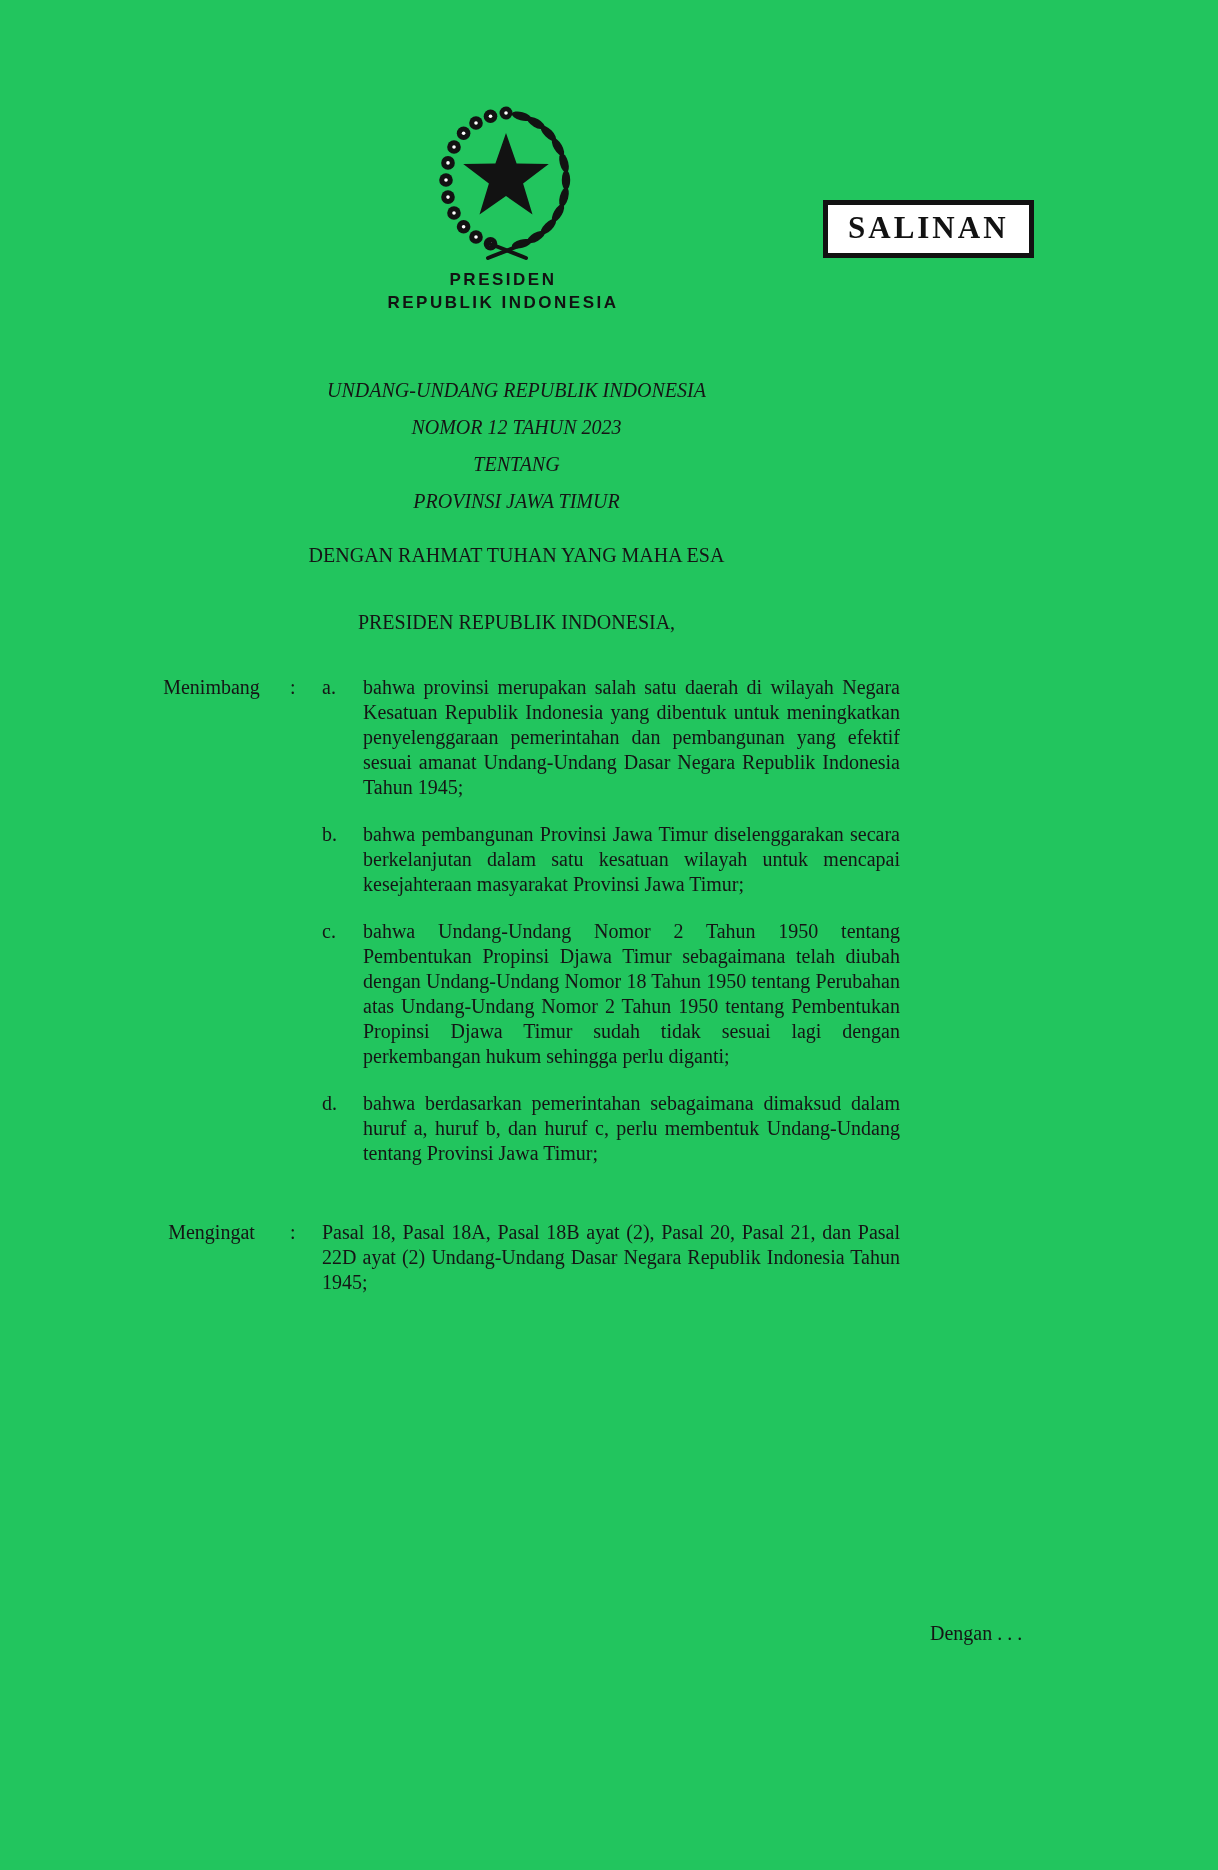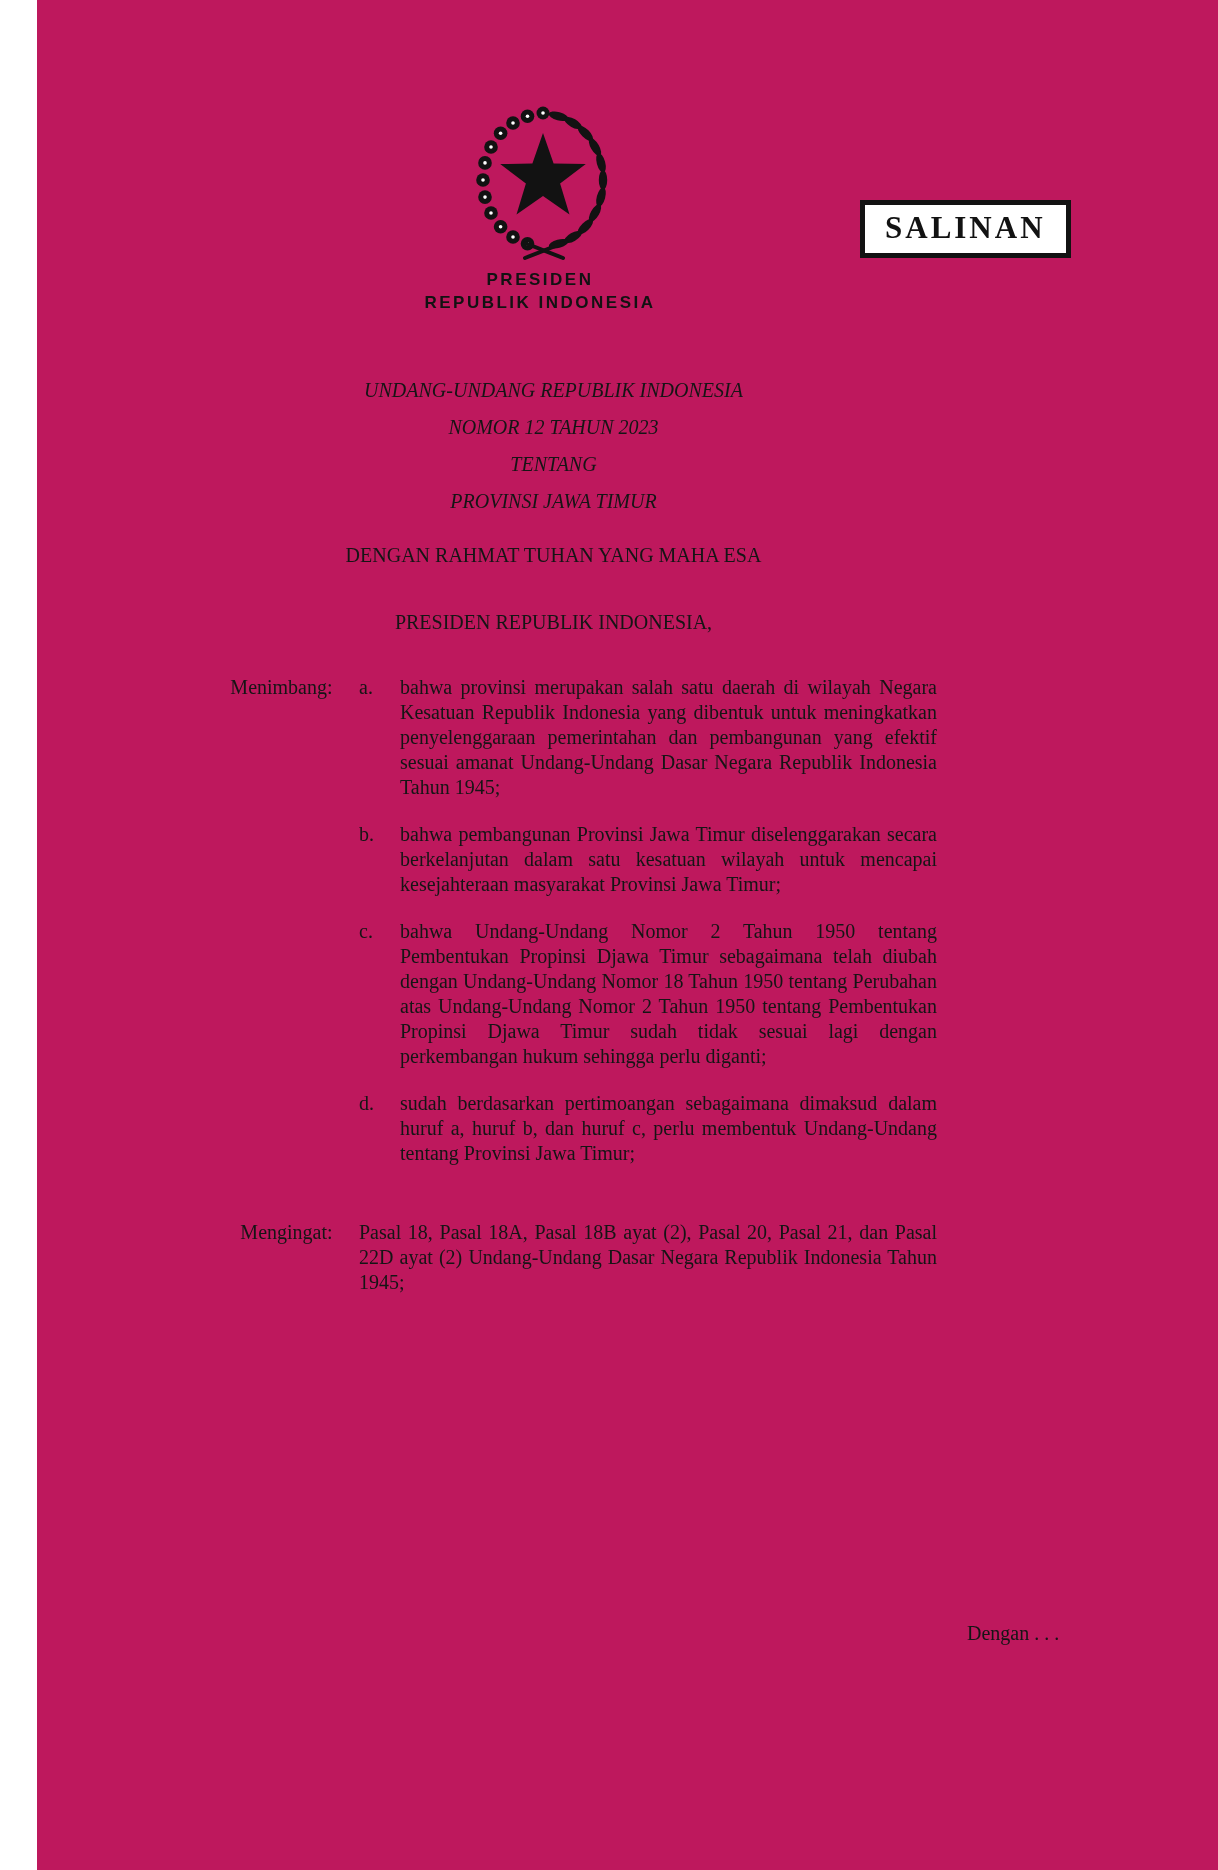--- a/index.html
+++ b/index.html
@@ -4,21 +4,21 @@
 <style>
   html, body { margin: 0; padding: 0; }
   body {
     width: 1218px; height: 1870px;
     background: #ffffff;
     font-family: "Liberation Serif", serif;
     color: #151515;
     position: relative;
     overflow: hidden;
   }
-  .page { position: absolute; inset: 0; background: #be185d; margin-left: 37px; }
+  .page { position: absolute; inset: 0; background: #22c55e; }
 
   
   .emblem {
     position: absolute; left: 430px; top: 100px;
     width: 152px; height: 162px;
   }
 
   
   .letterhead {
     position: absolute; left: 303px; top: 268px; width: 400px;
@@ -48,21 +48,21 @@
     position: absolute; left: 133px; top: 372px; width: 767px;
     font-size: 20px; line-height: 25px;
   }
   .title-block { text-align: center; line-height: 37px; font-style: italic; }
   .invocation { text-align: center; margin-top: 23px; }
   .authority { text-align: center; margin-top: 42px; }
 
   .clause { display: grid; grid-template-columns: 157px 32px 1fr; }
   .clause.considering { margin-top: 40px; }
   .clause.recalling { margin-top: 54px; }
-  .clause-label { text-align: right; }
+  .clause-label { text-align: center; }
   .clause-colon { text-align: left; }
   .clause-body { }
 
   .item { display: grid; grid-template-columns: 41px 1fr; }
   .item + .item { margin-top: 22px; }
   .item-letter { text-align: left; }
   .item-text { text-align: justify; }
   .recalling-text { text-align: justify; }
 
   .catchword {
@@ -171,21 +171,21 @@
         <div class="item">
           <div class="item-letter">b.</div>
           <div class="item-text">bahwa pembangunan Provinsi Jawa Timur diselenggarakan secara berkelanjutan dalam satu kesatuan wilayah untuk mencapai kesejahteraan masyarakat Provinsi Jawa Timur;</div>
         </div>
         <div class="item">
           <div class="item-letter">c.</div>
           <div class="item-text">bahwa Undang-Undang Nomor 2 Tahun 1950 tentang Pembentukan Propinsi Djawa Timur sebagaimana telah diubah dengan Undang-Undang Nomor 18 Tahun 1950 tentang Perubahan atas Undang-Undang Nomor 2 Tahun 1950 tentang Pembentukan Propinsi Djawa Timur sudah tidak sesuai lagi dengan perkembangan hukum sehingga perlu diganti;</div>
         </div>
         <div class="item">
           <div class="item-letter">d.</div>
-          <div class="item-text">sudah berdasarkan pertimoangan sebagaimana dimaksud dalam huruf a, huruf b, dan huruf c, perlu membentuk Undang-Undang tentang Provinsi Jawa Timur;</div>
+          <div class="item-text">bahwa berdasarkan pemerintahan sebagaimana dimaksud dalam huruf a, huruf b, dan huruf c, perlu membentuk Undang-Undang tentang Provinsi Jawa Timur;</div>
         </div>
       </div>
     </div>
 
     <div class="clause recalling">
       <div class="clause-label">Mengingat</div>
       <div class="clause-colon">:</div>
       <div class="clause-body recalling-text">Pasal 18, Pasal 18A, Pasal 18B ayat (2), Pasal 20, Pasal 21, dan Pasal 22D ayat (2) Undang-Undang Dasar Negara Republik Indonesia Tahun 1945;</div>
     </div>
 

